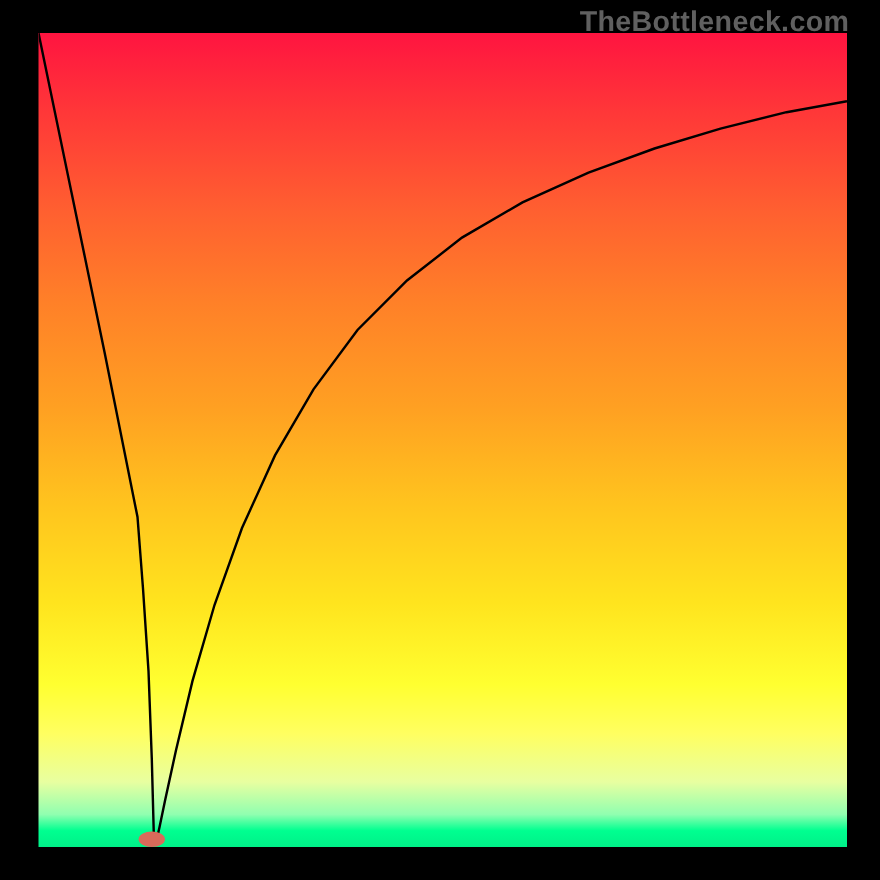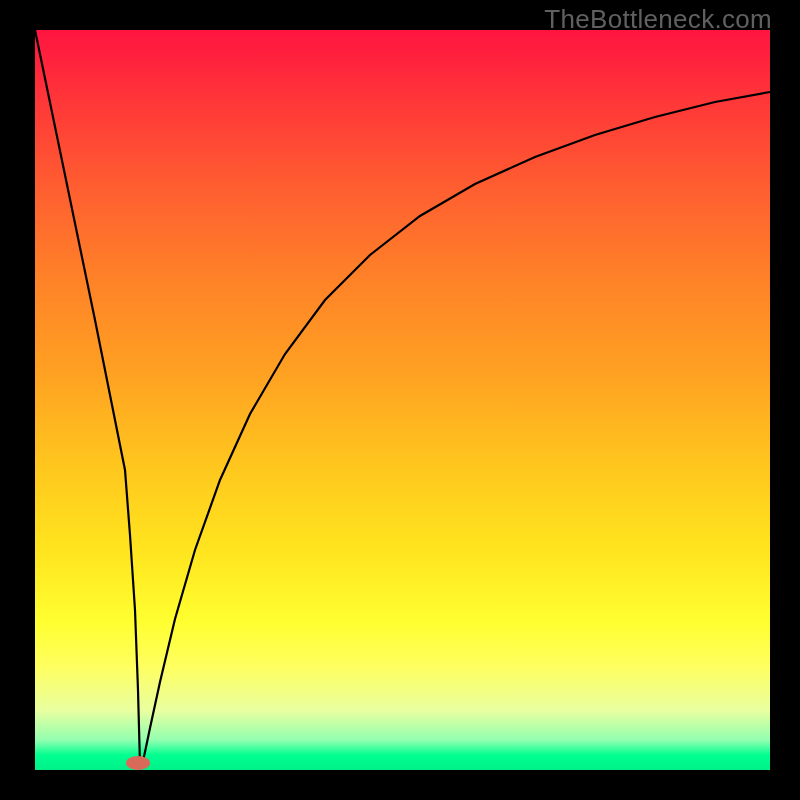--- a/index.html
+++ b/index.html
@@ -43,21 +43,21 @@
     height: 100%;
   }
   .marker {
     position: absolute;
     border-radius: 50% / 50%;
   }
   .watermark {
     position: absolute;
     color: #606060;
     font-family: Arial, Helvetica, sans-serif;
-    font-weight: 400;
+    font-weight: 700;
     white-space: nowrap;
   }
 </style>
 </head>
 <body>
 
 <div class="stage">
 
   <div class="plot-area" style="left:35px; top:30px; width:735px; height:740px;">
 

